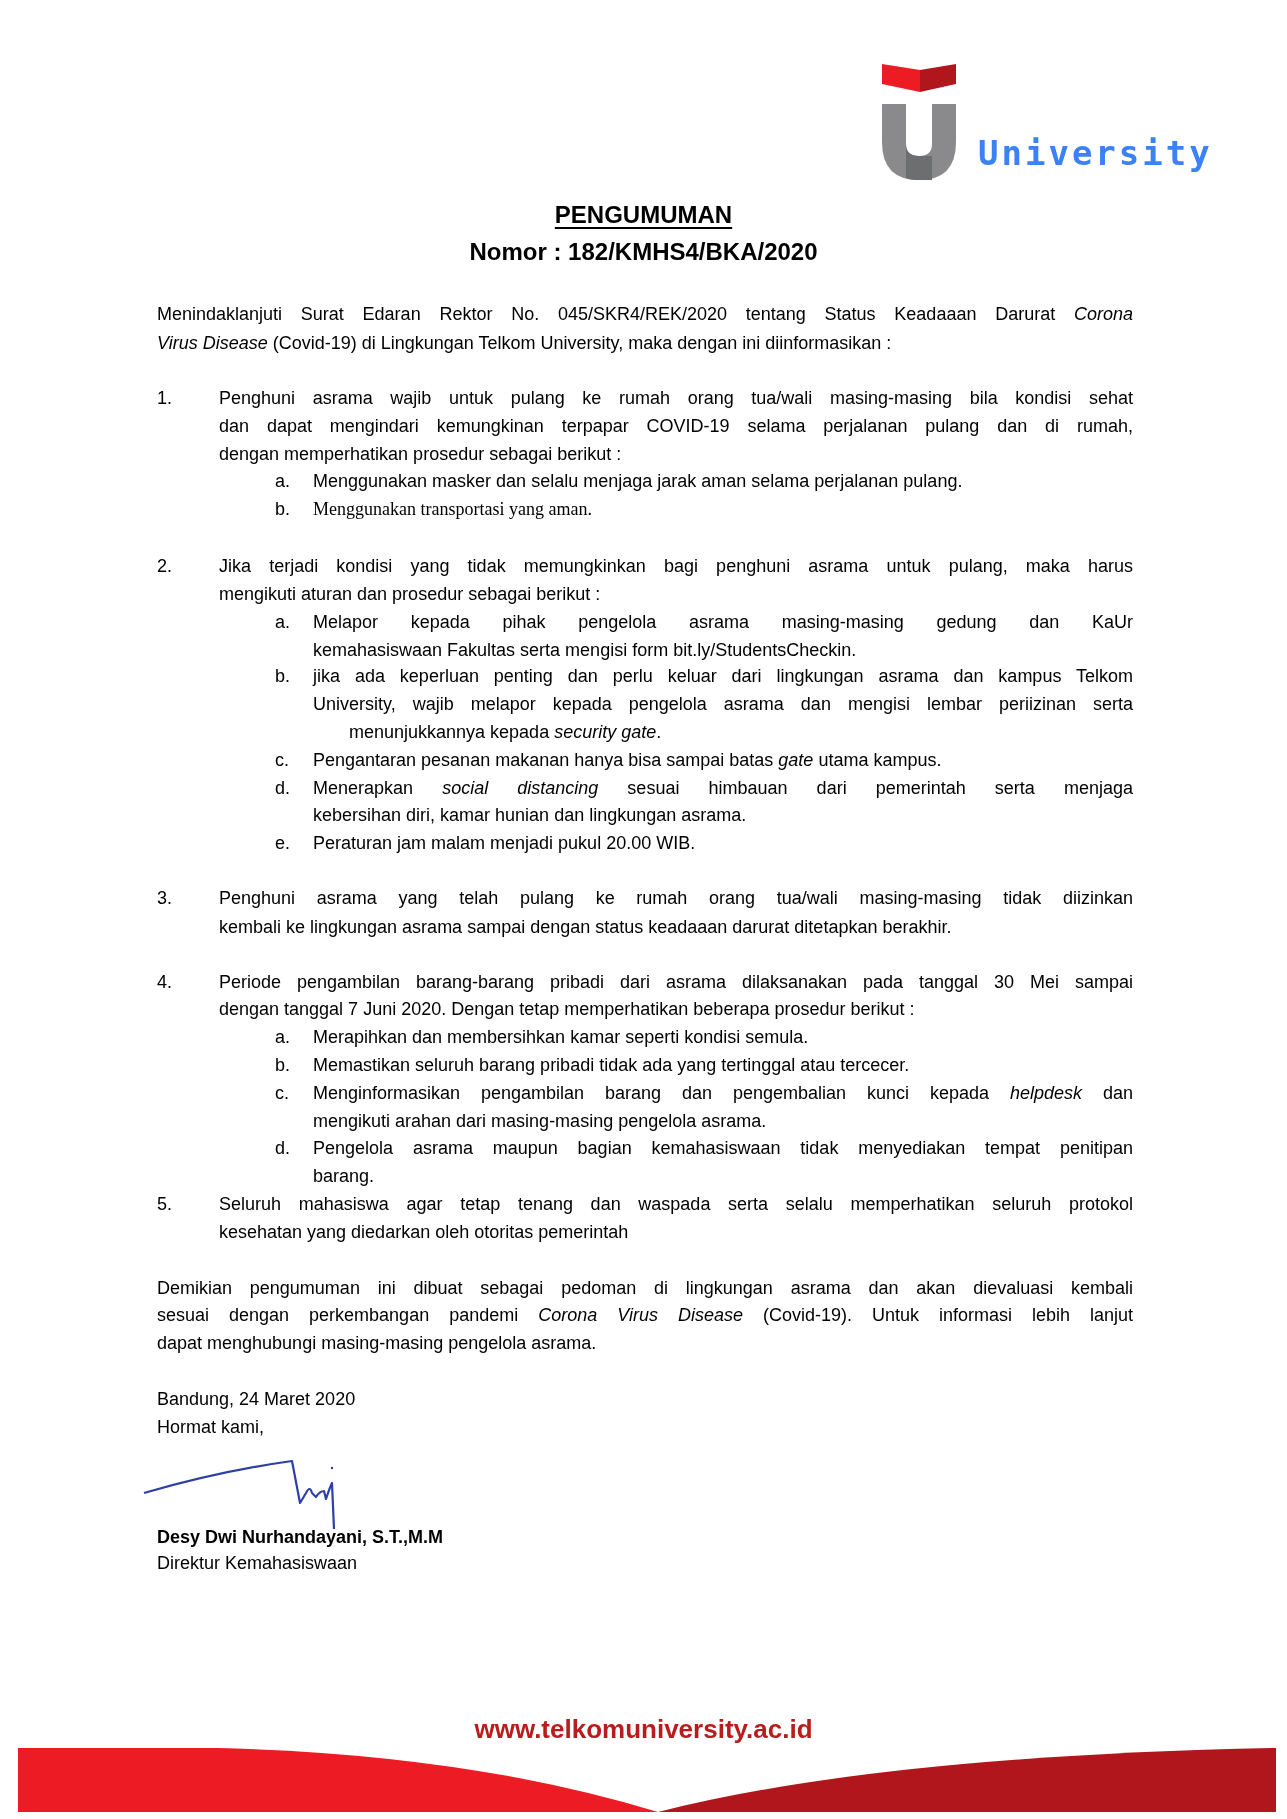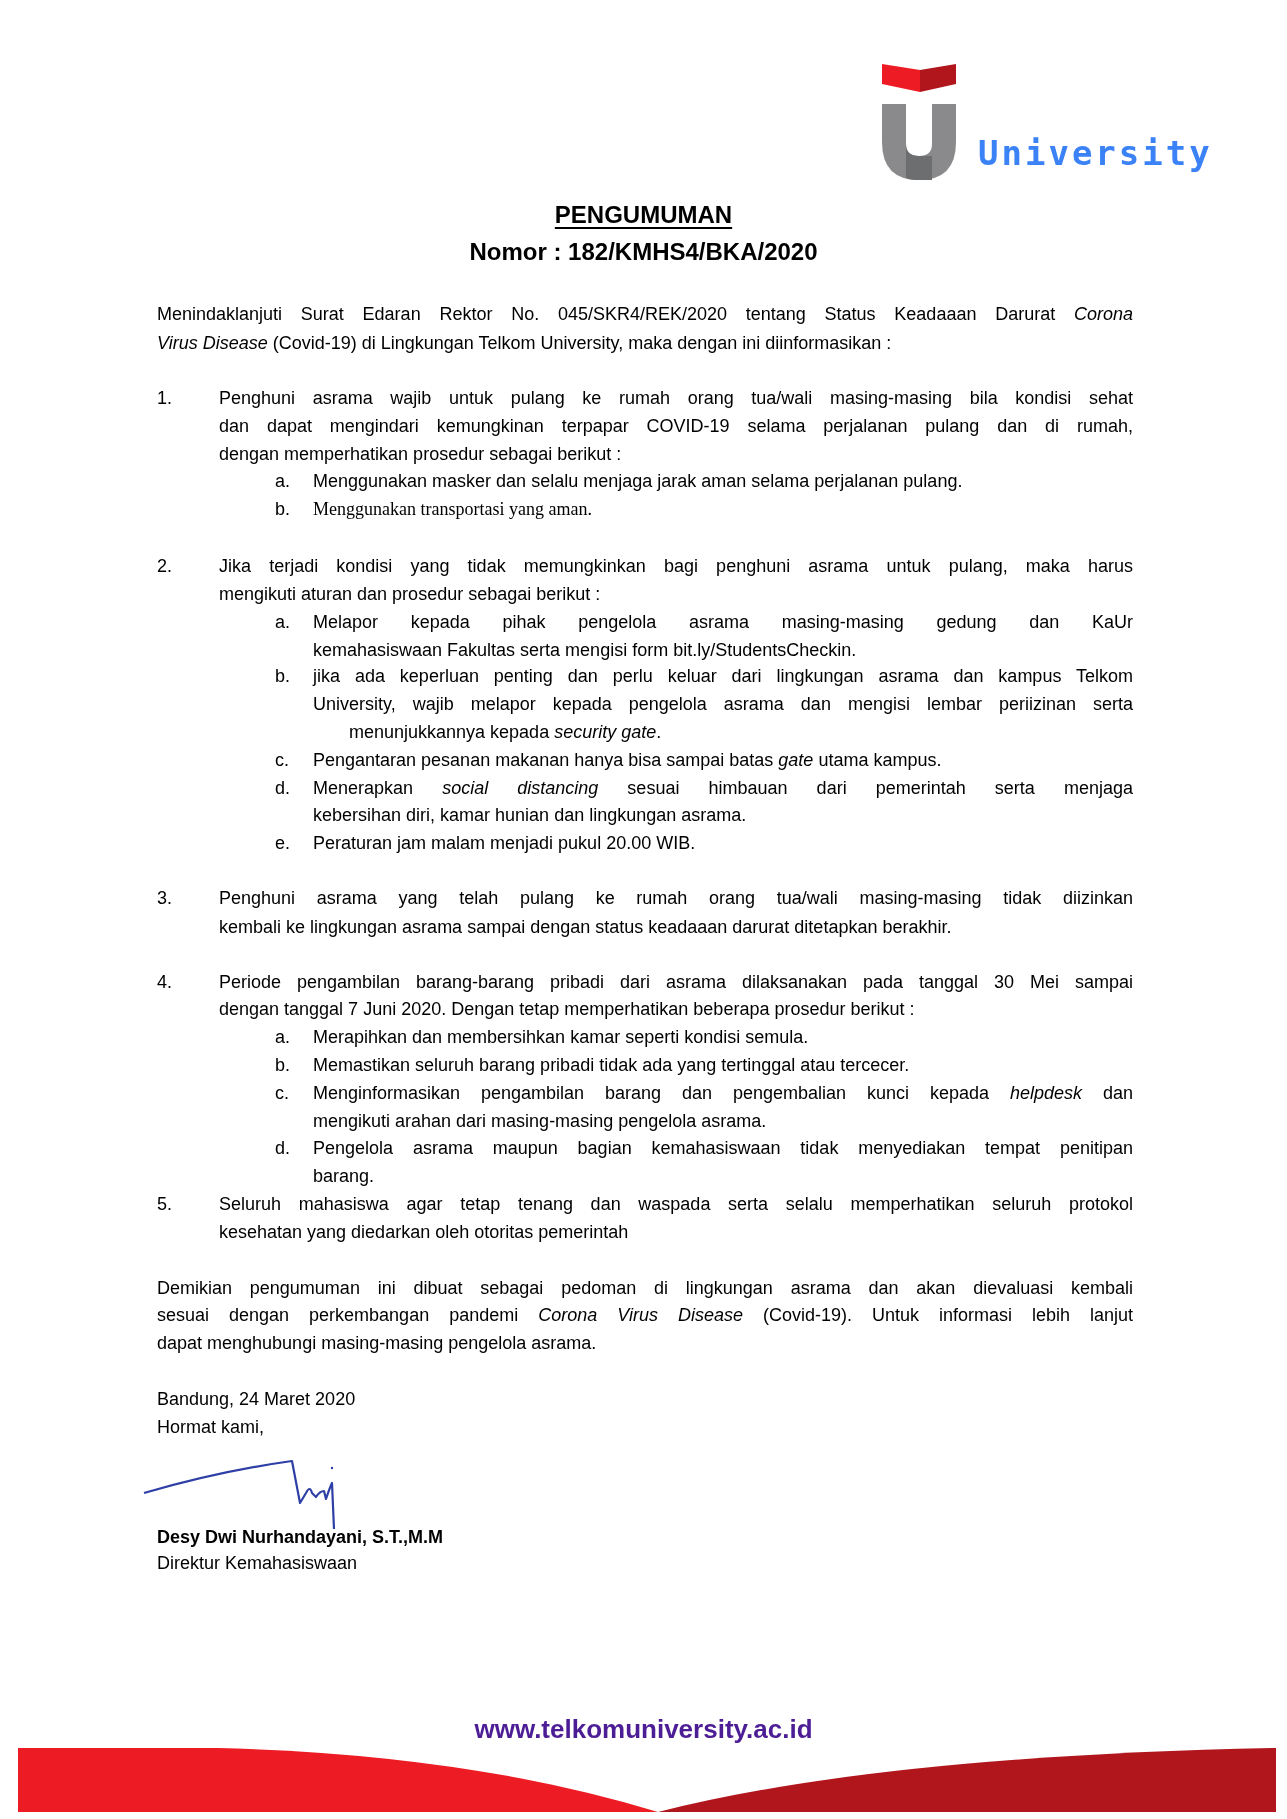--- a/index.html
+++ b/index.html
@@ -15,21 +15,21 @@
   .title.t2 { top: 238px; }
   .line { position: absolute; font-size: 18px; line-height: 24px; white-space: nowrap; }
   .just { text-align: justify; text-align-last: justify; white-space: normal; }
   .num { position: absolute; font-size: 18px; line-height: 24px; }
   em { font-style: italic; }
   .sig { position: absolute; left: 140px; top: 1455px; }
   .name { font-weight: bold; }
   table.contacts { position: absolute; left: 129px; top: 1637px; width: 1064px; border-collapse: collapse; }
   table.contacts td { border: 3px solid #000; text-align: center; font-size: 18px; height: 29px; padding: 0; width: 33.3%; }
   table.contacts tr.head td { font-weight: bold; }
-  .website { position: absolute; left: 0; width: 1287px; top: 1714px; text-align: center; font-weight: bold; font-size: 26px; color: #4c1d95; }
+  .website { position: absolute; left: 0; width: 1287px; top: 1714px; text-align: center; font-weight: bold; font-size: 26px; color: #b91c1c; }
   .footer-band { position: absolute; left: 18px; top: 1748px; width: 1258px; height: 64px; }
 </style>
 </head>
 <body>
 
 <div class="logo">
   <svg width="80" height="116" viewBox="0 0 80 116" style="position:absolute;left:0;top:0;">
     <polygon points="2,0 40,6 40,28 2,20" fill="#ed1c24"></polygon>
     <polygon points="40,6 76,0 76,20 40,28" fill="#b0161c"></polygon>
     <path d="M2,40 L26,40 L26,80 Q26,92 39,92 Q52,92 52,80 L52,40 L76,40 L76,78 Q76,116 39,116 Q2,116 2,78 Z" fill="#8a8a8c"></path>

